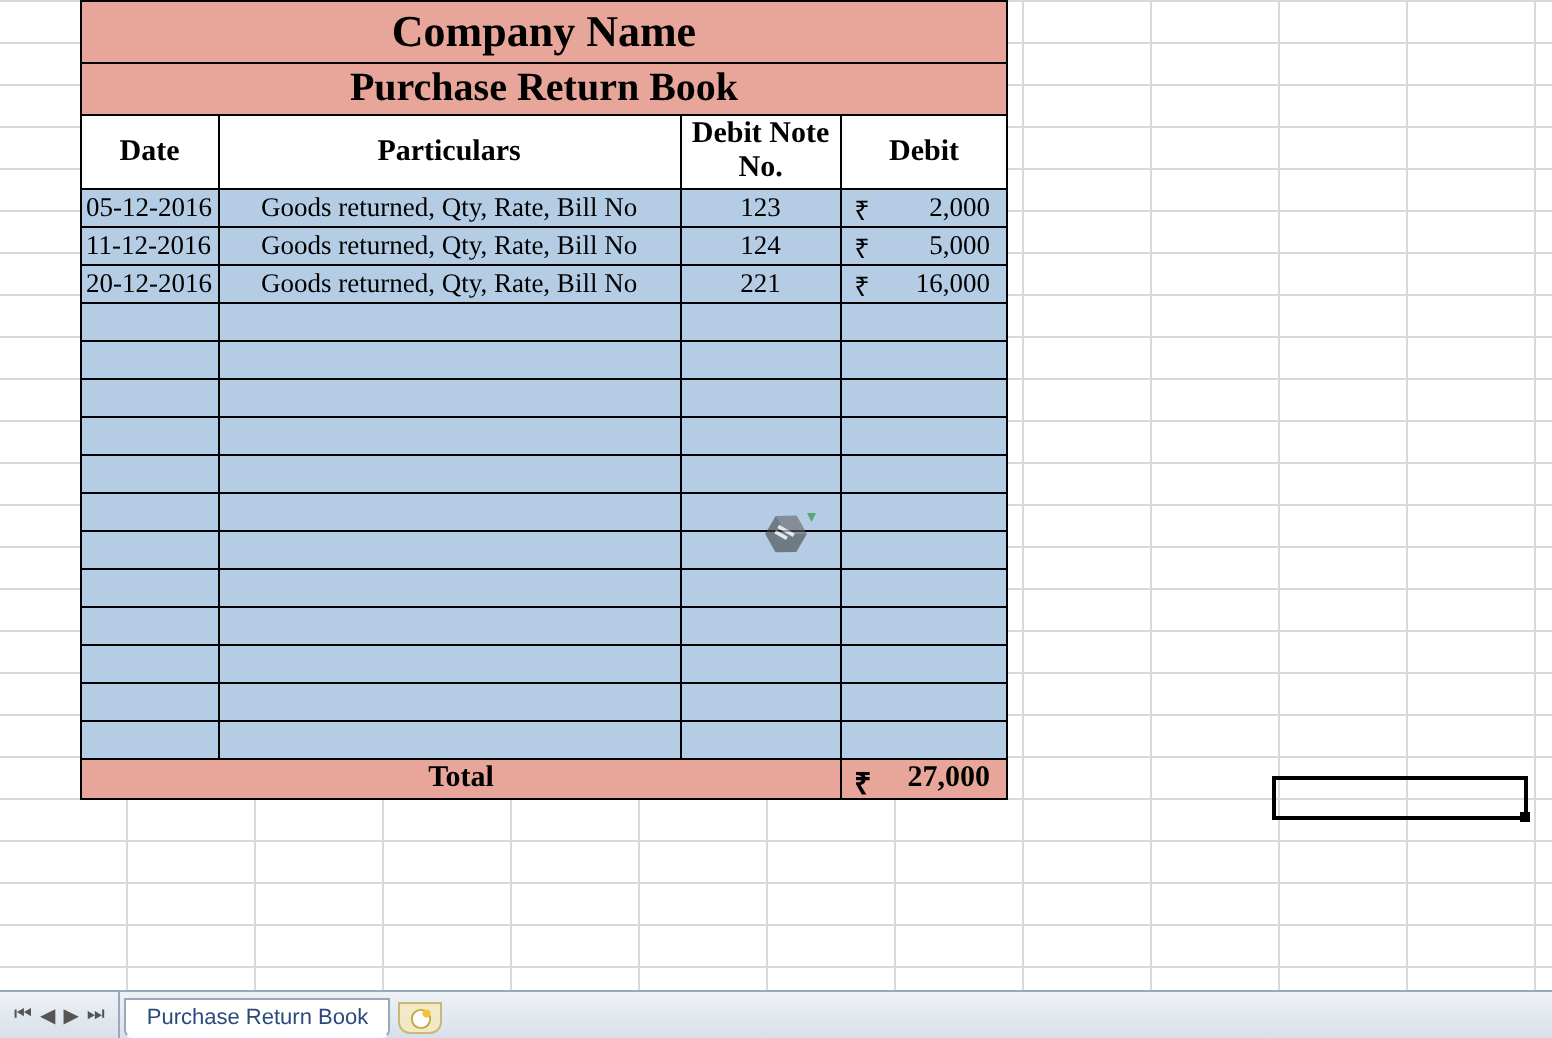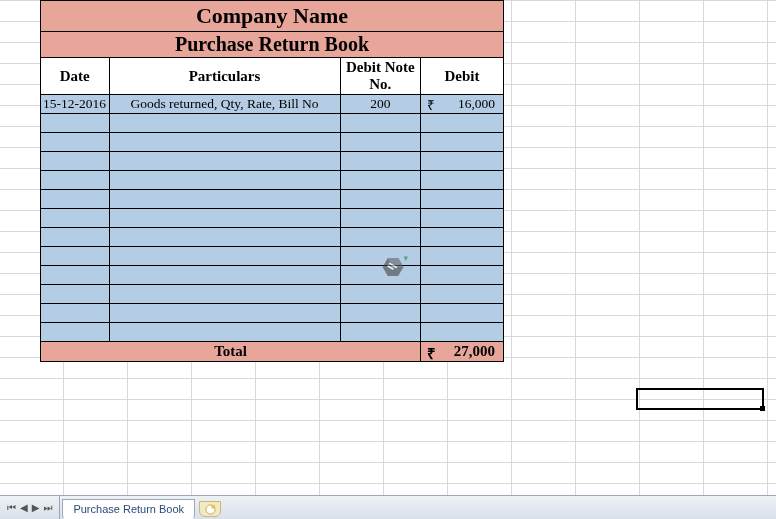--- a/index.html
+++ b/index.html
@@ -213,23 +213,35 @@
     <tr class="header-row">
       <td>Date</td>
       <td>Particulars</td>
       <td>Debit Note No.</td>
       <td>Debit</td>
     </tr>
 
     </tbody>
       <tbody id="rows-body">
         <tr class="data-row">
-          <td class="date">15-12-2016</td>
+          <td class="date">05-12-2016</td>
           <td class="part">Goods returned, Qty, Rate, Bill No</td>
-          <td class="debit">200</td>
+          <td class="debit">123</td>
+          <td class="amt"><span class="cur">₹</span><span>2,000</span></td>
+        </tr>
+        <tr class="data-row">
+          <td class="date">11-12-2016</td>
+          <td class="part">Goods returned, Qty, Rate, Bill No</td>
+          <td class="debit">124</td>
+          <td class="amt"><span class="cur">₹</span><span>5,000</span></td>
+        </tr>
+        <tr class="data-row">
+          <td class="date">20-12-2016</td>
+          <td class="part">Goods returned, Qty, Rate, Bill No</td>
+          <td class="debit">221</td>
           <td class="amt"><span class="cur">₹</span><span>16,000</span></td>
         </tr>
         <tr class="data-row">
           <td class="date"></td>
           <td class="part"></td>
           <td class="debit"></td>
           <td class="amt"></td>
         </tr>
         <tr class="data-row">
           <td class="date"></td>

